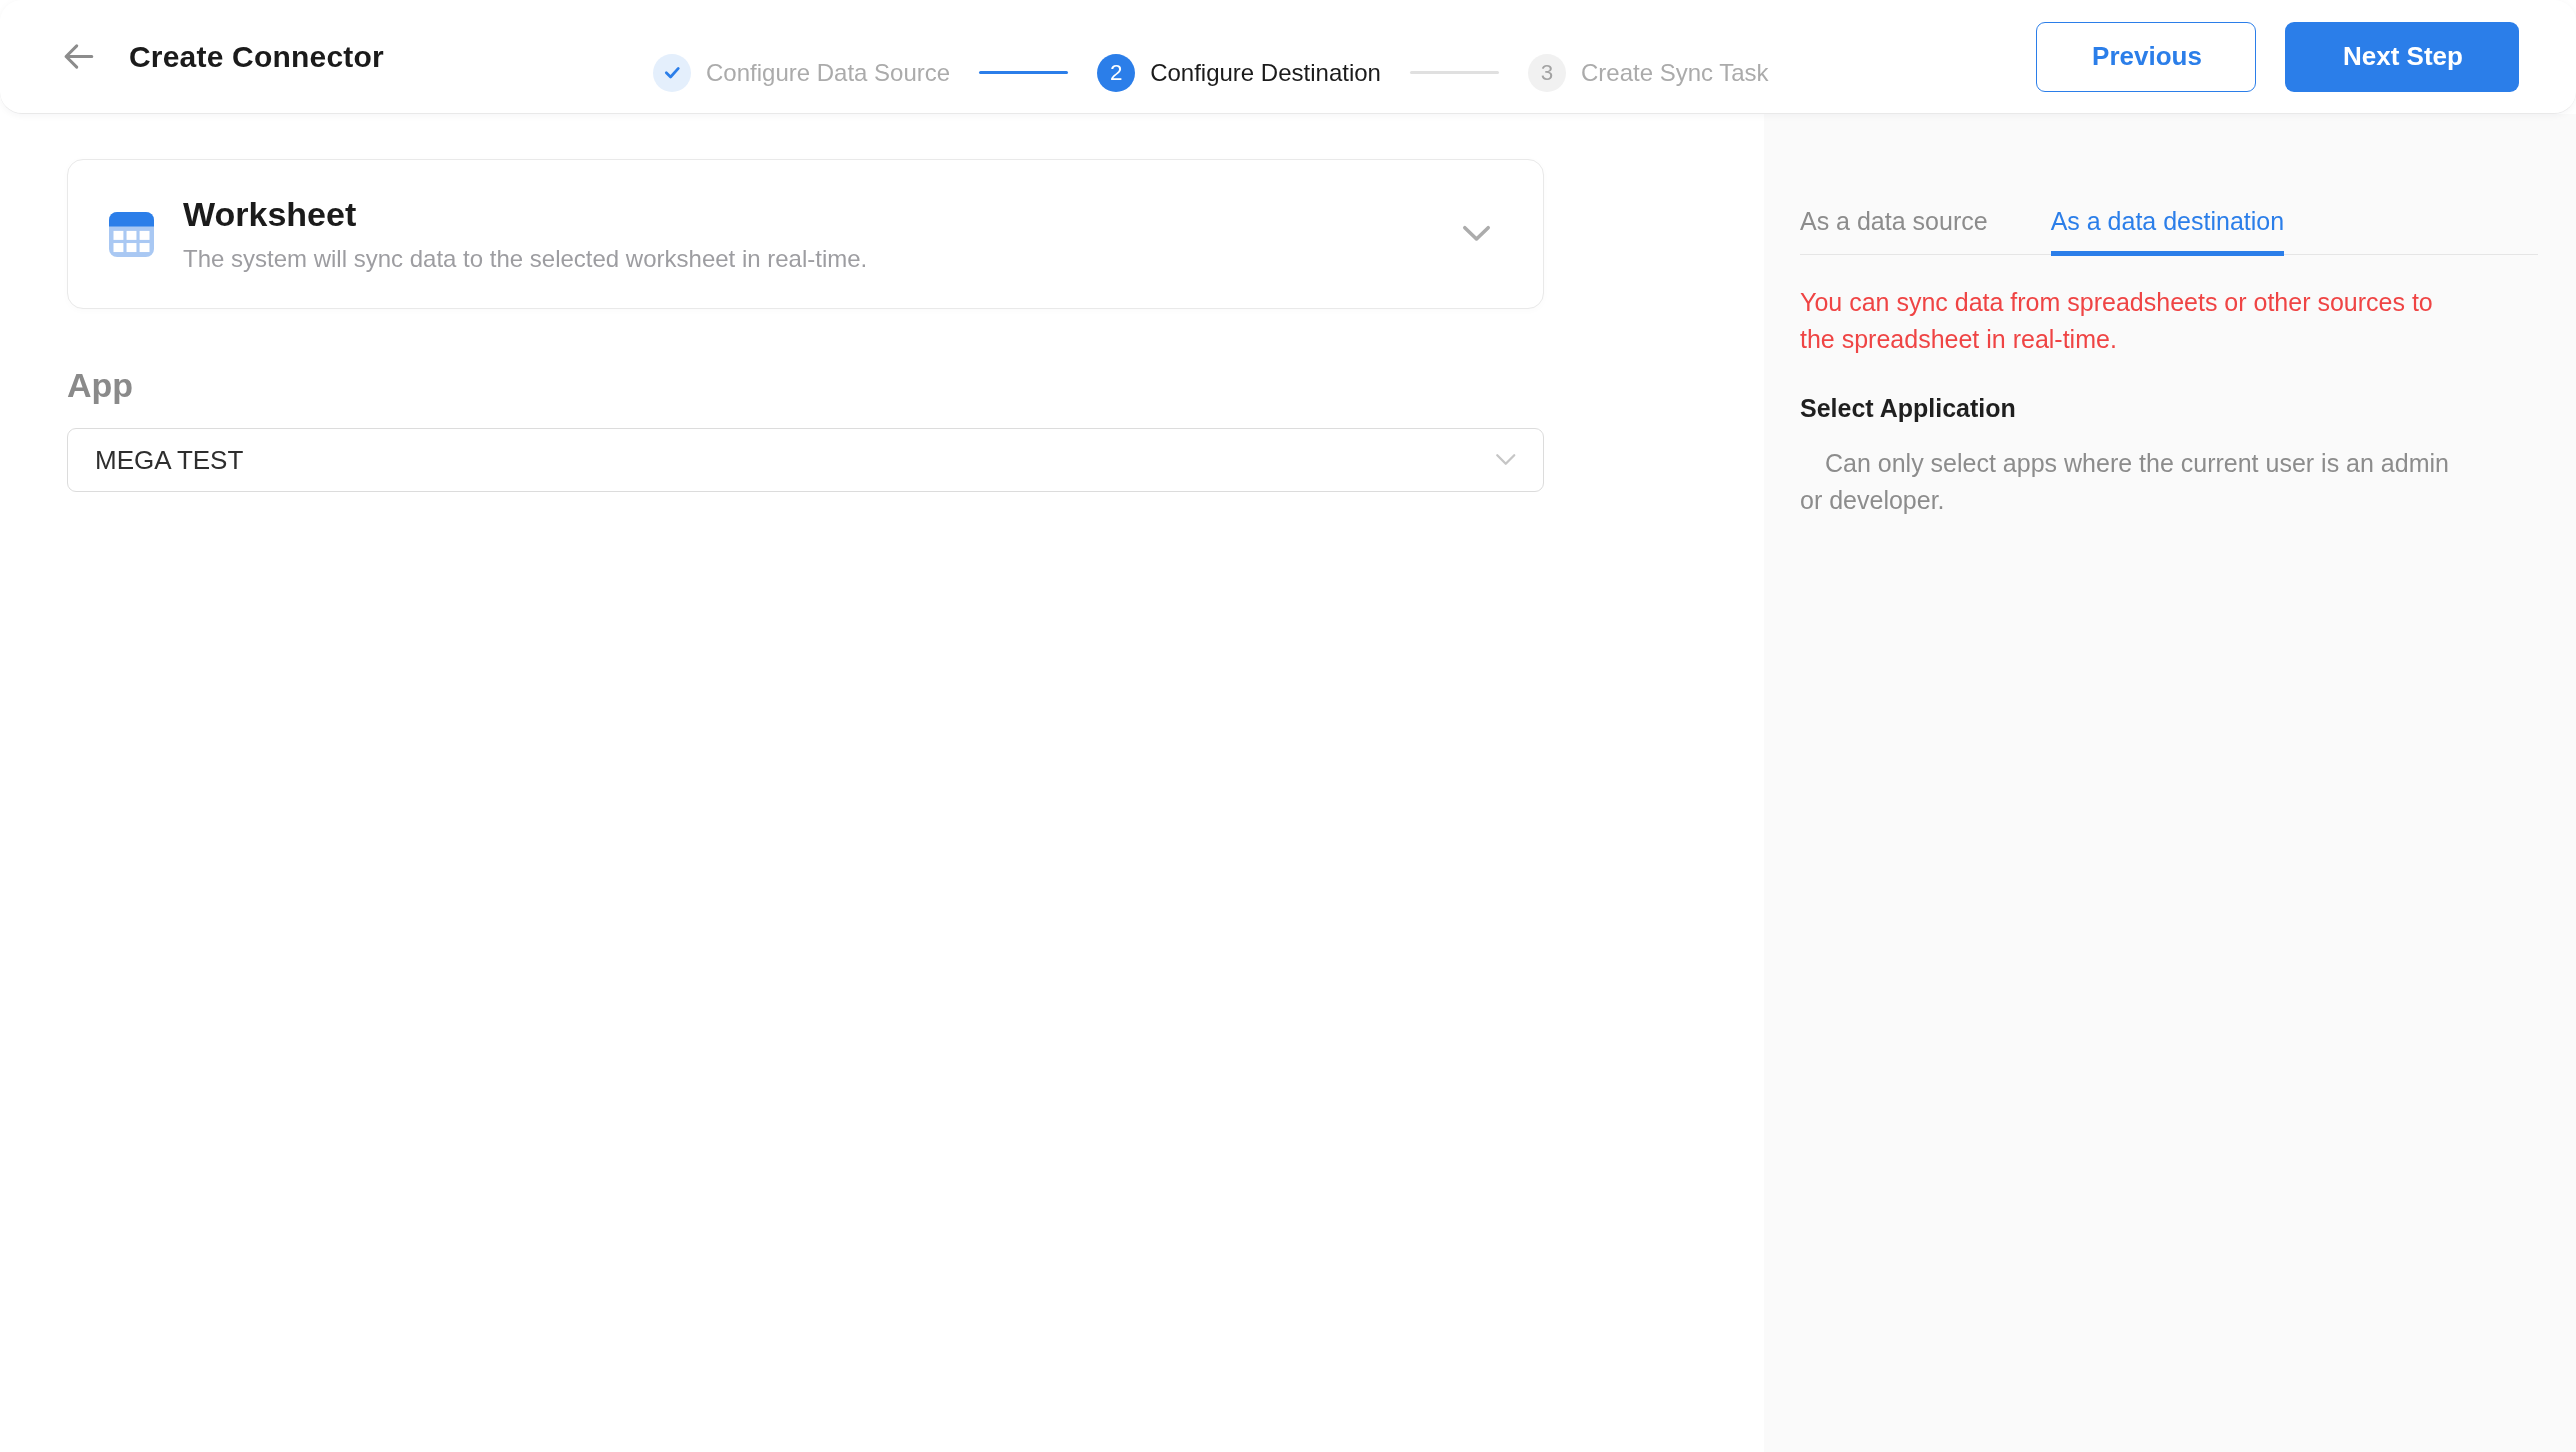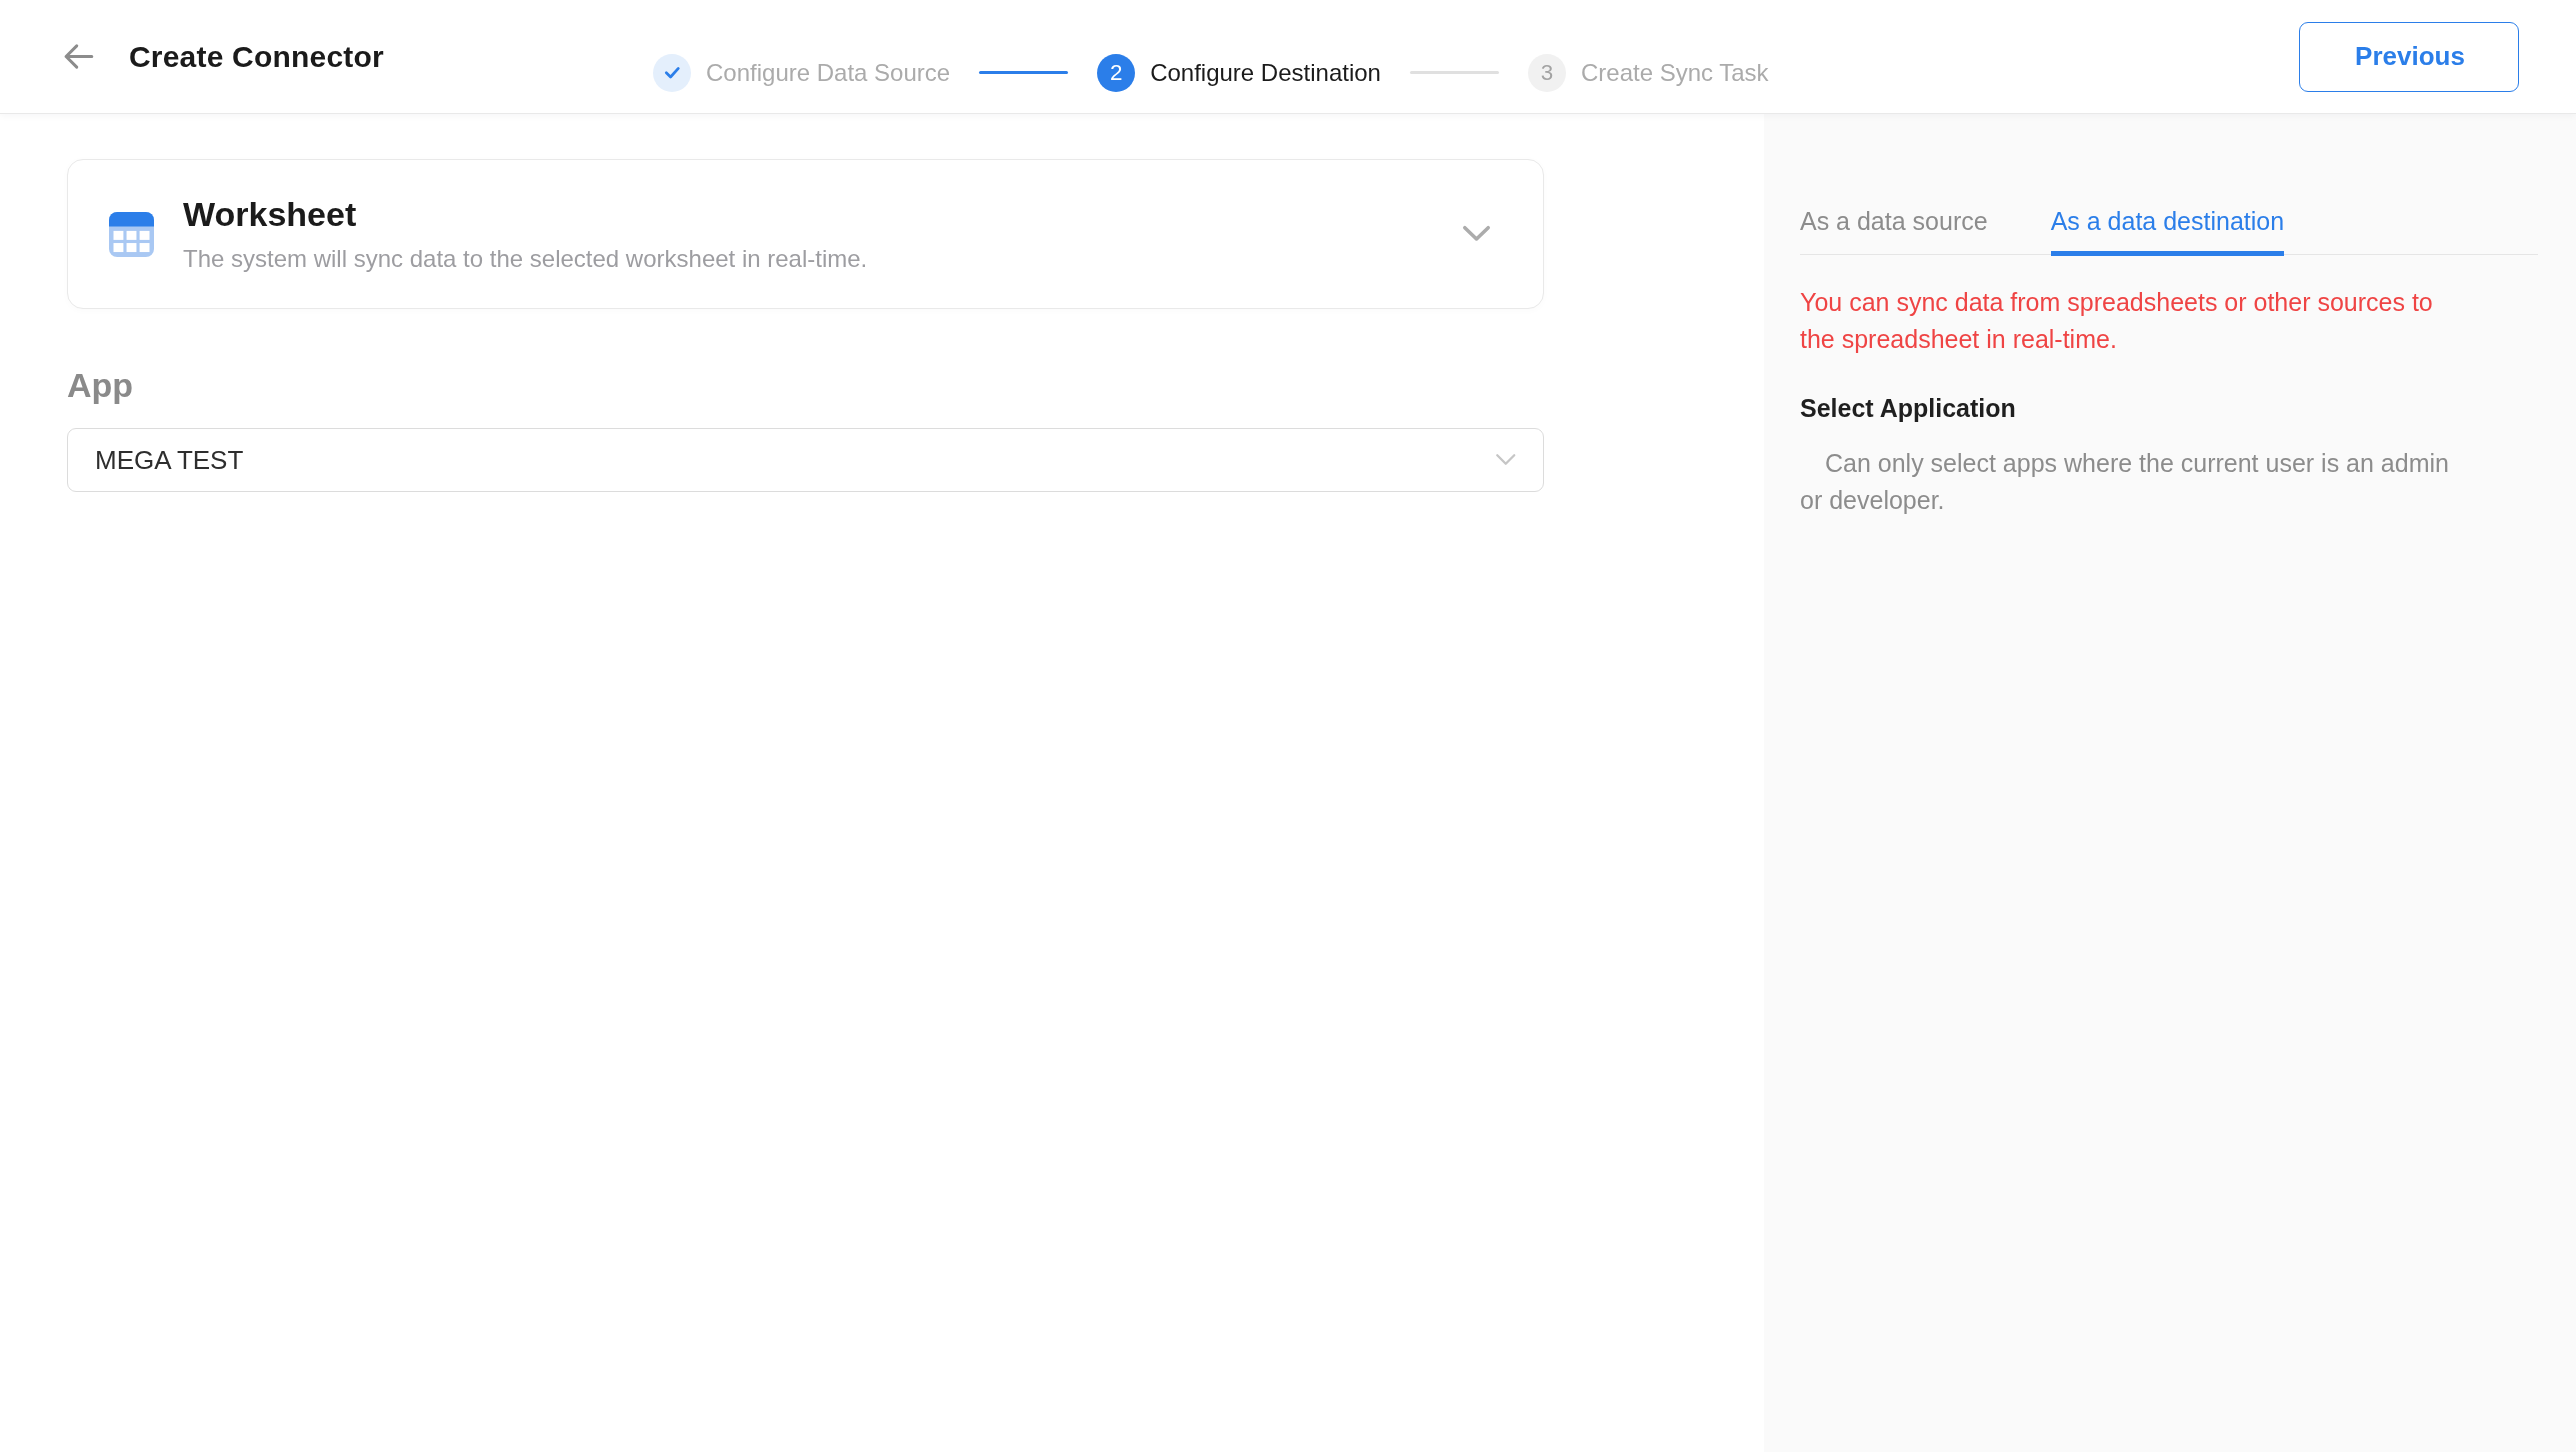--- a/index.html
+++ b/index.html
@@ -16,20 +16,21 @@
   .header {
     position: relative;
     height: 114px;
     background: #fff;
     display: flex;
     align-items: center;
     padding: 0 57px;
     border-bottom: 0.9px solid #e9e9e9;
     box-shadow: 0 1.8px 7.2px rgba(31,35,41,0.04);
     z-index: 2;
+    border-radius: 22px;
   }
   .back-btn {
     width: 43px; height: 43px;
     display: flex; align-items: center; justify-content: center;
     background: none; border: none; padding: 0; cursor: pointer;
   }
   .page-title {
     margin-left: 29px;
     font-size: 30px;
     font-weight: 700;
@@ -168,20 +169,21 @@
 
     <div class="step pending">
       <div class="step-circle">3</div>
       <div class="step-label">Create Sync Task</div>
     </div>
 
   </div>
 
   <div class="header-actions">
     <button class="btn btn-secondary">Previous</button>
+    <button class="btn btn-primary">Next Step</button>
   </div>
 
 </div>
 
 <div class="content">
 
   <div class="main">
 
     <div class="connector-card">
       <span style="display:flex;">

